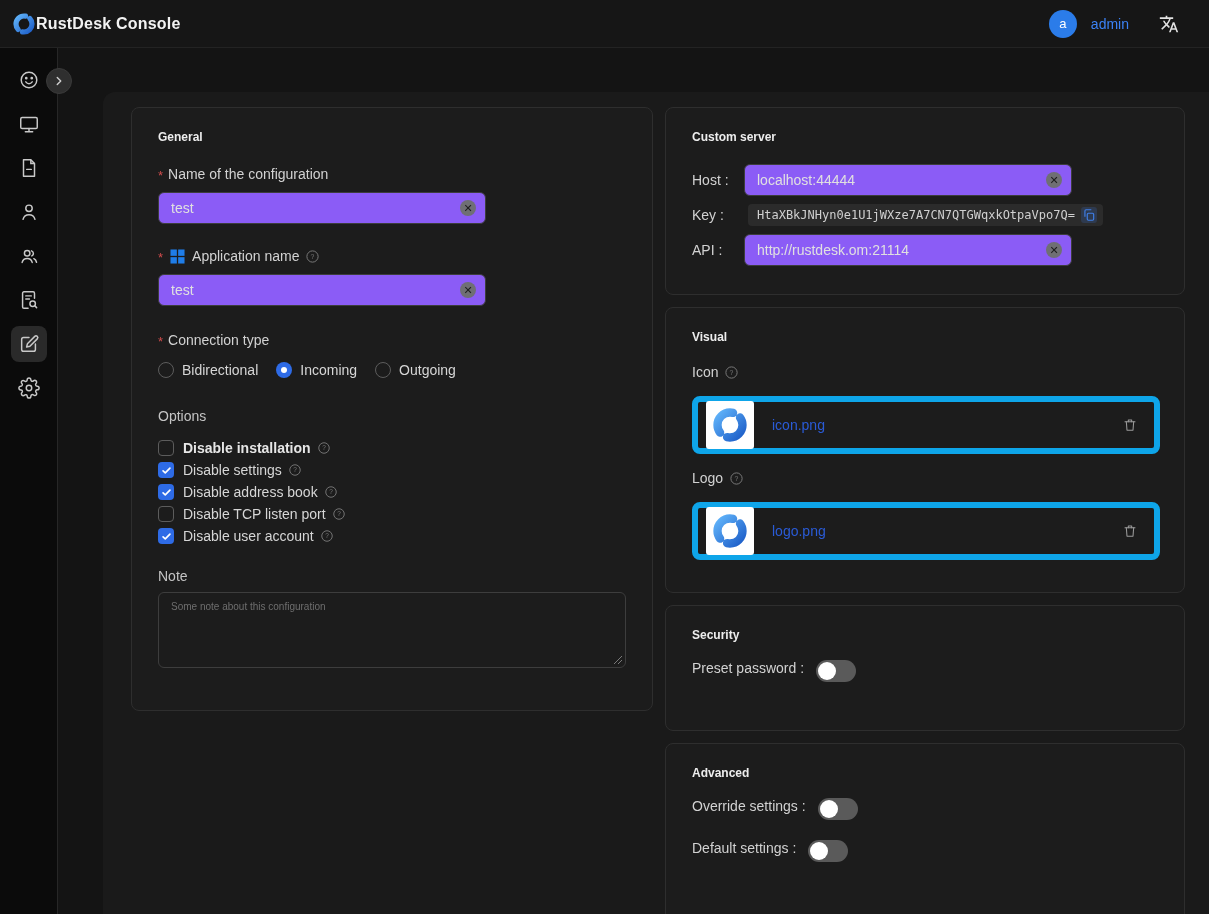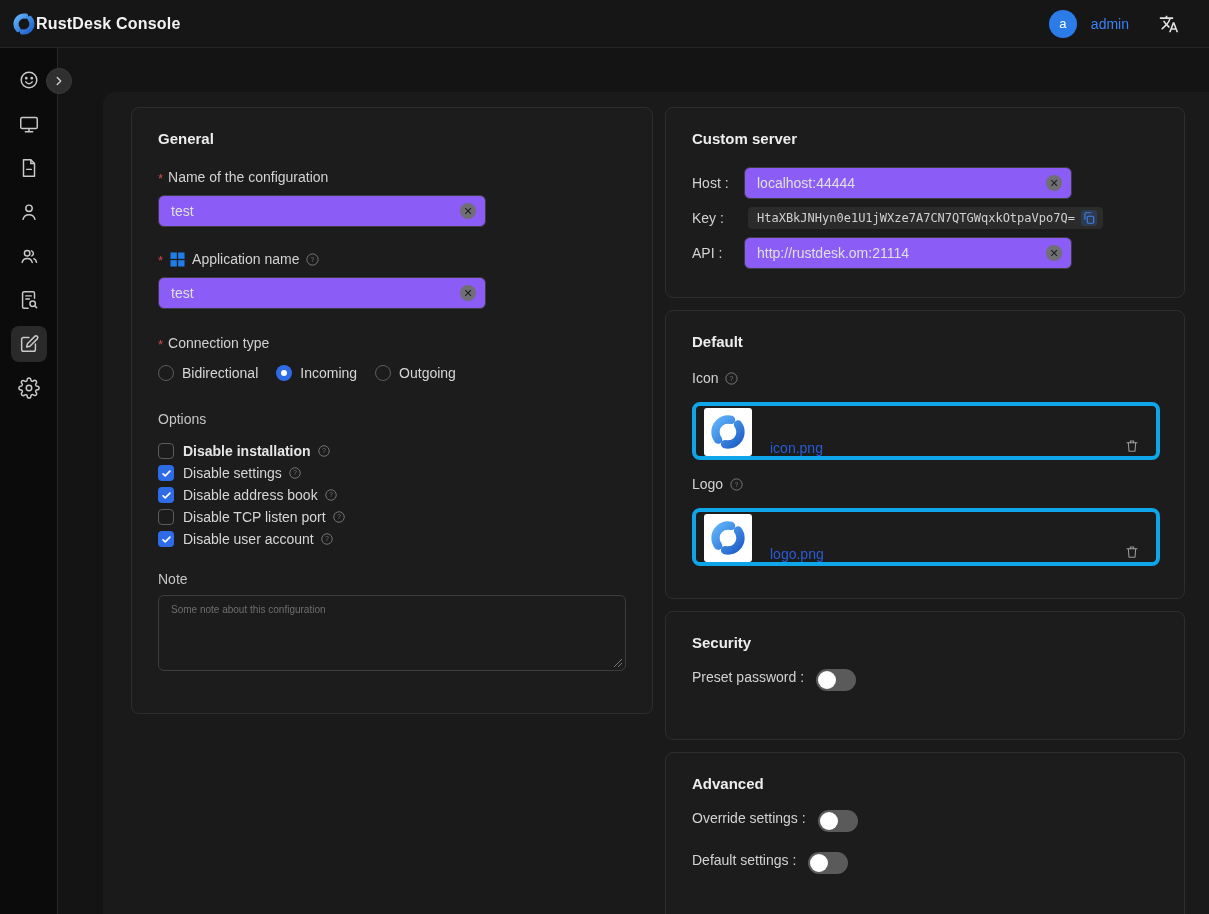--- a/index.html
+++ b/index.html
@@ -56,21 +56,21 @@
     padding:15px 24px 0 28px;
     display:flex; gap:12px; overflow:hidden;
   }
   .col-left { width:522px; flex:none; }
   .col-right { width:520px; flex:none; }
 
   .card {
     background:#1c1c1c; border:1px solid #2e2e2e; border-radius:8px;
     padding:22px 26px 36px 26px; margin-bottom:12px;
   }
-  .card-title { font-size:15px; font-weight:600; color:#ededed; margin-bottom:22px; }
+  .card-title { font-size:12px; font-weight:600; color:#ededed; margin-bottom:22px; }
 
   
   .field-label { display:flex; align-items:center; font-size:14px; color:#d2d2d2; margin-bottom:10px; }
   .req { color:#cf4b4b; font-size:13px; margin-right:5px; position:relative; top:1px; }
   .sub-label { font-size:14px; color:#c4c4c4; margin-bottom:10px; }
 
   .input-wrap { position:relative; width:328px; height:32px; margin-bottom:24px; }
   .input-wrap input {
     width:100%; height:100%; background:#8b5cf6; border:1px solid #3d3d3d;
     border-radius:6px; color:#e0e0e0; font-size:14px; font-family:"Liberation Sans",sans-serif;
@@ -120,22 +120,22 @@
   .srv-row .input-wrap { margin-bottom:0; }
   .key-chip {
     display:flex; align-items:center; gap:6px; background:#2b2b2b; border-radius:4px;
     padding:3px 6px 3px 9px; margin-left:4px;
   }
   .key-text { font-family:"DejaVu Sans Mono", monospace; font-size:12px; color:#d0d0d0; white-space:nowrap; }
   .copy-btn { background:#1d3softblue; background:rgba(59,130,246,.18); border:none; border-radius:3px; padding:1px; cursor:pointer; }
 
   
   .file-box {
-    border:4px solid #0ea5e9; border-radius:8px; height:58px; width:468px;
-    display:flex; align-items:flex-end; padding:0 14px 0 8px; margin-bottom:16px;
+    border:6px solid #0ea5e9; border-radius:8px; height:58px; width:468px;
+    display:flex; align-items:center; padding:0 14px 0 8px; margin-bottom:16px;
   }
   .thumb {
     width:48px; height:48px; background:#fff; border-radius:3px;
     display:flex; align-items:center; justify-content:center; margin-right:18px; flex:none;
   }
   .file-link { font-size:14px; color:#2a5bd7; cursor:pointer; }
   .trash-btn { margin-left:auto; background:none; border:none; cursor:pointer; padding:2px; }
 
   
   .toggle-row { display:flex; align-items:flex-start; margin-bottom:20px; }
@@ -430,21 +430,21 @@
       <div class="srv-row" style="margin-bottom:0;">
         <span class="srv-label">API :</span>
         <div class="input-wrap">
           <input type="text" value="http://rustdesk.om:21114" style="">
           <button class="clear-btn">✕</button>
         </div>
       </div>
     </div>
 
     <div class="card" style="padding-bottom:24px;">
-      <div class="card-title" style="margin-bottom:20px;">Default</div>
+      <div class="card-title" style="margin-bottom:20px;">Visual</div>
 
       <div class="field-label" style="margin-bottom:16px;">
         <span>Icon</span>
         <span class="help">
               <svg width="15" height="15" viewBox="0 0 24 24" fill="none" stroke="#8f8f8f" stroke-width="1.6">
                 <circle cx="12" cy="12" r="9"></circle>
                 <text x="12" y="16" font-size="11" text-anchor="middle" fill="#8f8f8f" stroke="none" font-family="Liberation Sans, sans-serif">?</text>
               </svg>
             </span>
       </div>

